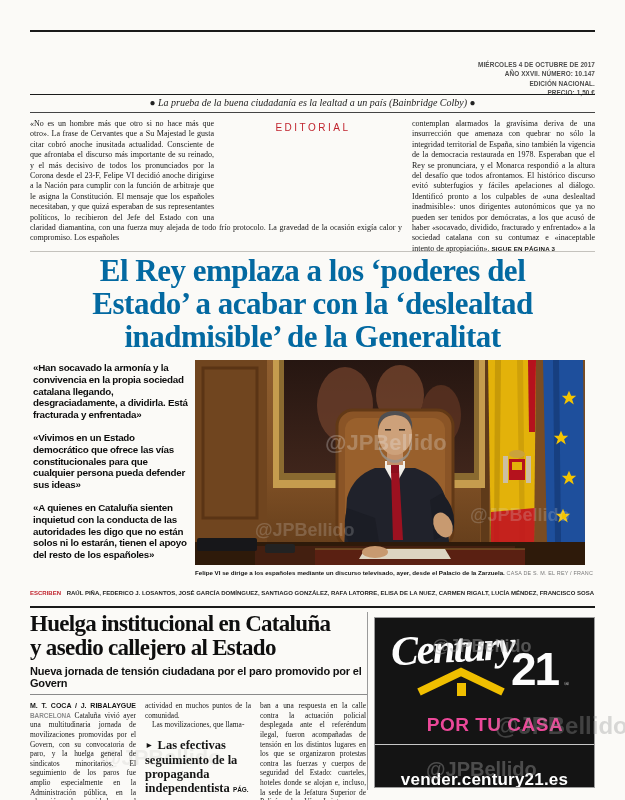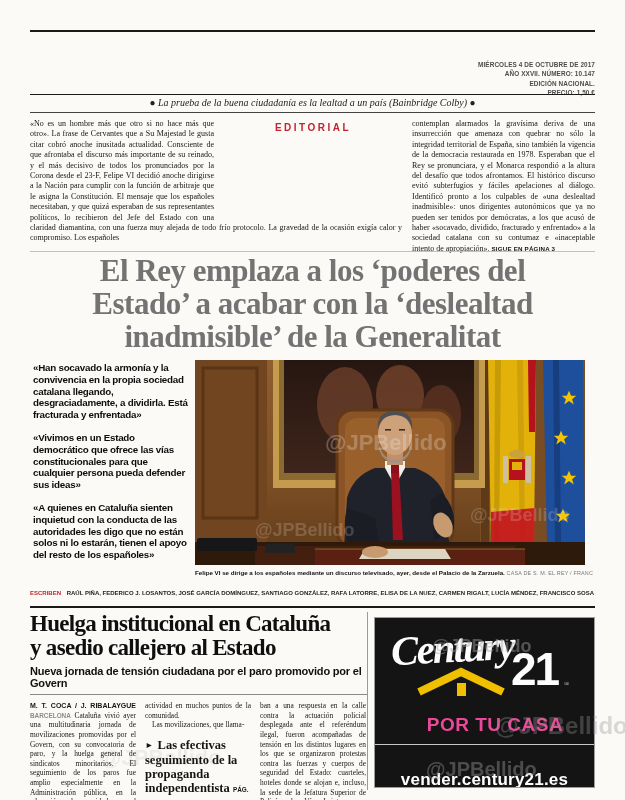--- a/index.html
+++ b/index.html
@@ -21,28 +21,28 @@
             color:#4c4c4c;line-height:1.45;letter-spacing:.1px;}
   .tagline{position:absolute;left:30px;top:97px;width:565px;text-align:center;
            font-style:italic;font-size:10px;color:#222;}
 
   
   .intro{position:absolute;left:30px;top:119px;width:565px;display:flex;gap:10px;}
   .intro-left{width:372px;}
   .intro-right{width:183px;}
   .intro-p{margin:0;font-size:8px;line-height:10.4px;text-align:justify;}
   .editorial{float:right;width:178px;height:96px;margin:0 0 4px 10px;text-align:center;padding-top:3px;box-sizing:border-box;}
-  .ed-label{font-family:"Liberation Sans",sans-serif;font-weight:bold;font-size:10px;
+  .ed-label{font-family:"Liberation Sans",sans-serif;font-weight:normal;font-size:10px;
             letter-spacing:2.5px;color:#c0242e;margin-bottom:5px;}
   .ed-title{font-size:18.5px;font-weight:bold;font-style:italic;line-height:1.12;color:#111;}
   .sigue{font-family:"Liberation Sans",sans-serif;font-weight:bold;font-size:6.2px;letter-spacing:.2px;}
 
   
   .headline{position:absolute;left:20px;top:255px;width:585px;margin:0;text-align:center;
-            font-size:31px;font-weight:bold;line-height:1.06;letter-spacing:-.5px;color:#737373;}
+            font-size:31px;font-weight:bold;line-height:1.06;letter-spacing:-.5px;color:#0369a1;}
 
   
   .quotes{position:absolute;left:33px;top:362px;width:158px;}
   .quote{margin:0 0 11px 0;font-family:"Liberation Sans",sans-serif;font-weight:bold;
          font-size:9.8px;line-height:11.8px;letter-spacing:-.25px;color:#0d0d0d;}
 
   
   .photo{position:absolute;left:195px;top:360px;width:390px;height:205px;margin:0;background:#6e451f;}
   .photo svg{display:block;}
   .caption{position:absolute;left:195px;top:569px;width:398px;white-space:nowrap;overflow:hidden;

